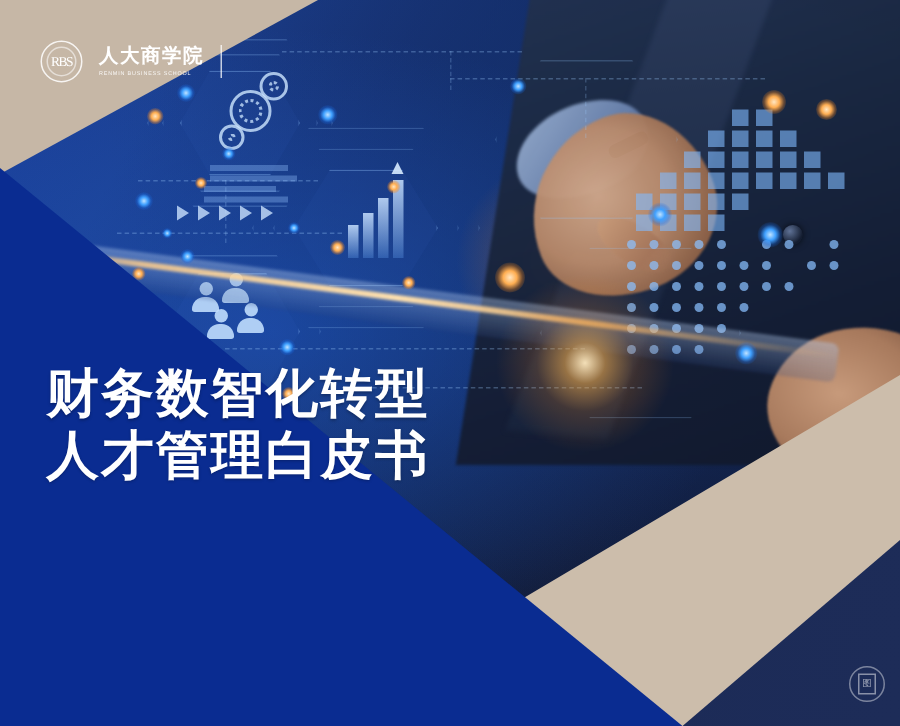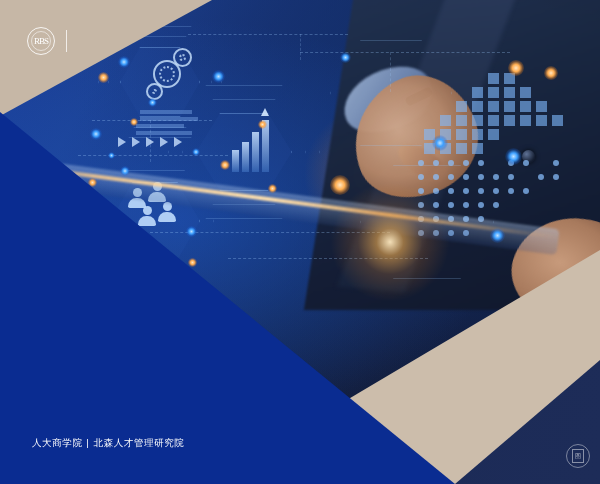--- a/index.html
+++ b/index.html
@@ -440,28 +440,33 @@
   <div class="beige-bottom"></div>
   <div class="blue-main"></div>
   <div class="navy-band"></div>
 
   <div class="logo-row">
 
     <div class="seal">
       <span class="seal-glyph">RBS</span>
     </div>
 
+    <div class="rmbs-text">
+      <div class="rmbs-cn">人大商学院</div>
+      <div class="rmbs-en">RENMIN BUSINESS SCHOOL</div>
+    </div>
 
     <div class="logo-div"></div>
 
   </div>
 
   <div class="title-block">
+    <div class="tline">财务数智化转型</div>
+    <div class="tline">人才管理白皮书</div>
   </div>
 
 
-  <div class="footer-credit">人大商学院 | 北森人才管理研究院</div>
 
   <div class="watermark">
     <span class="inner">图</span>
   </div>
 
 </div>
 
 </body></html>

